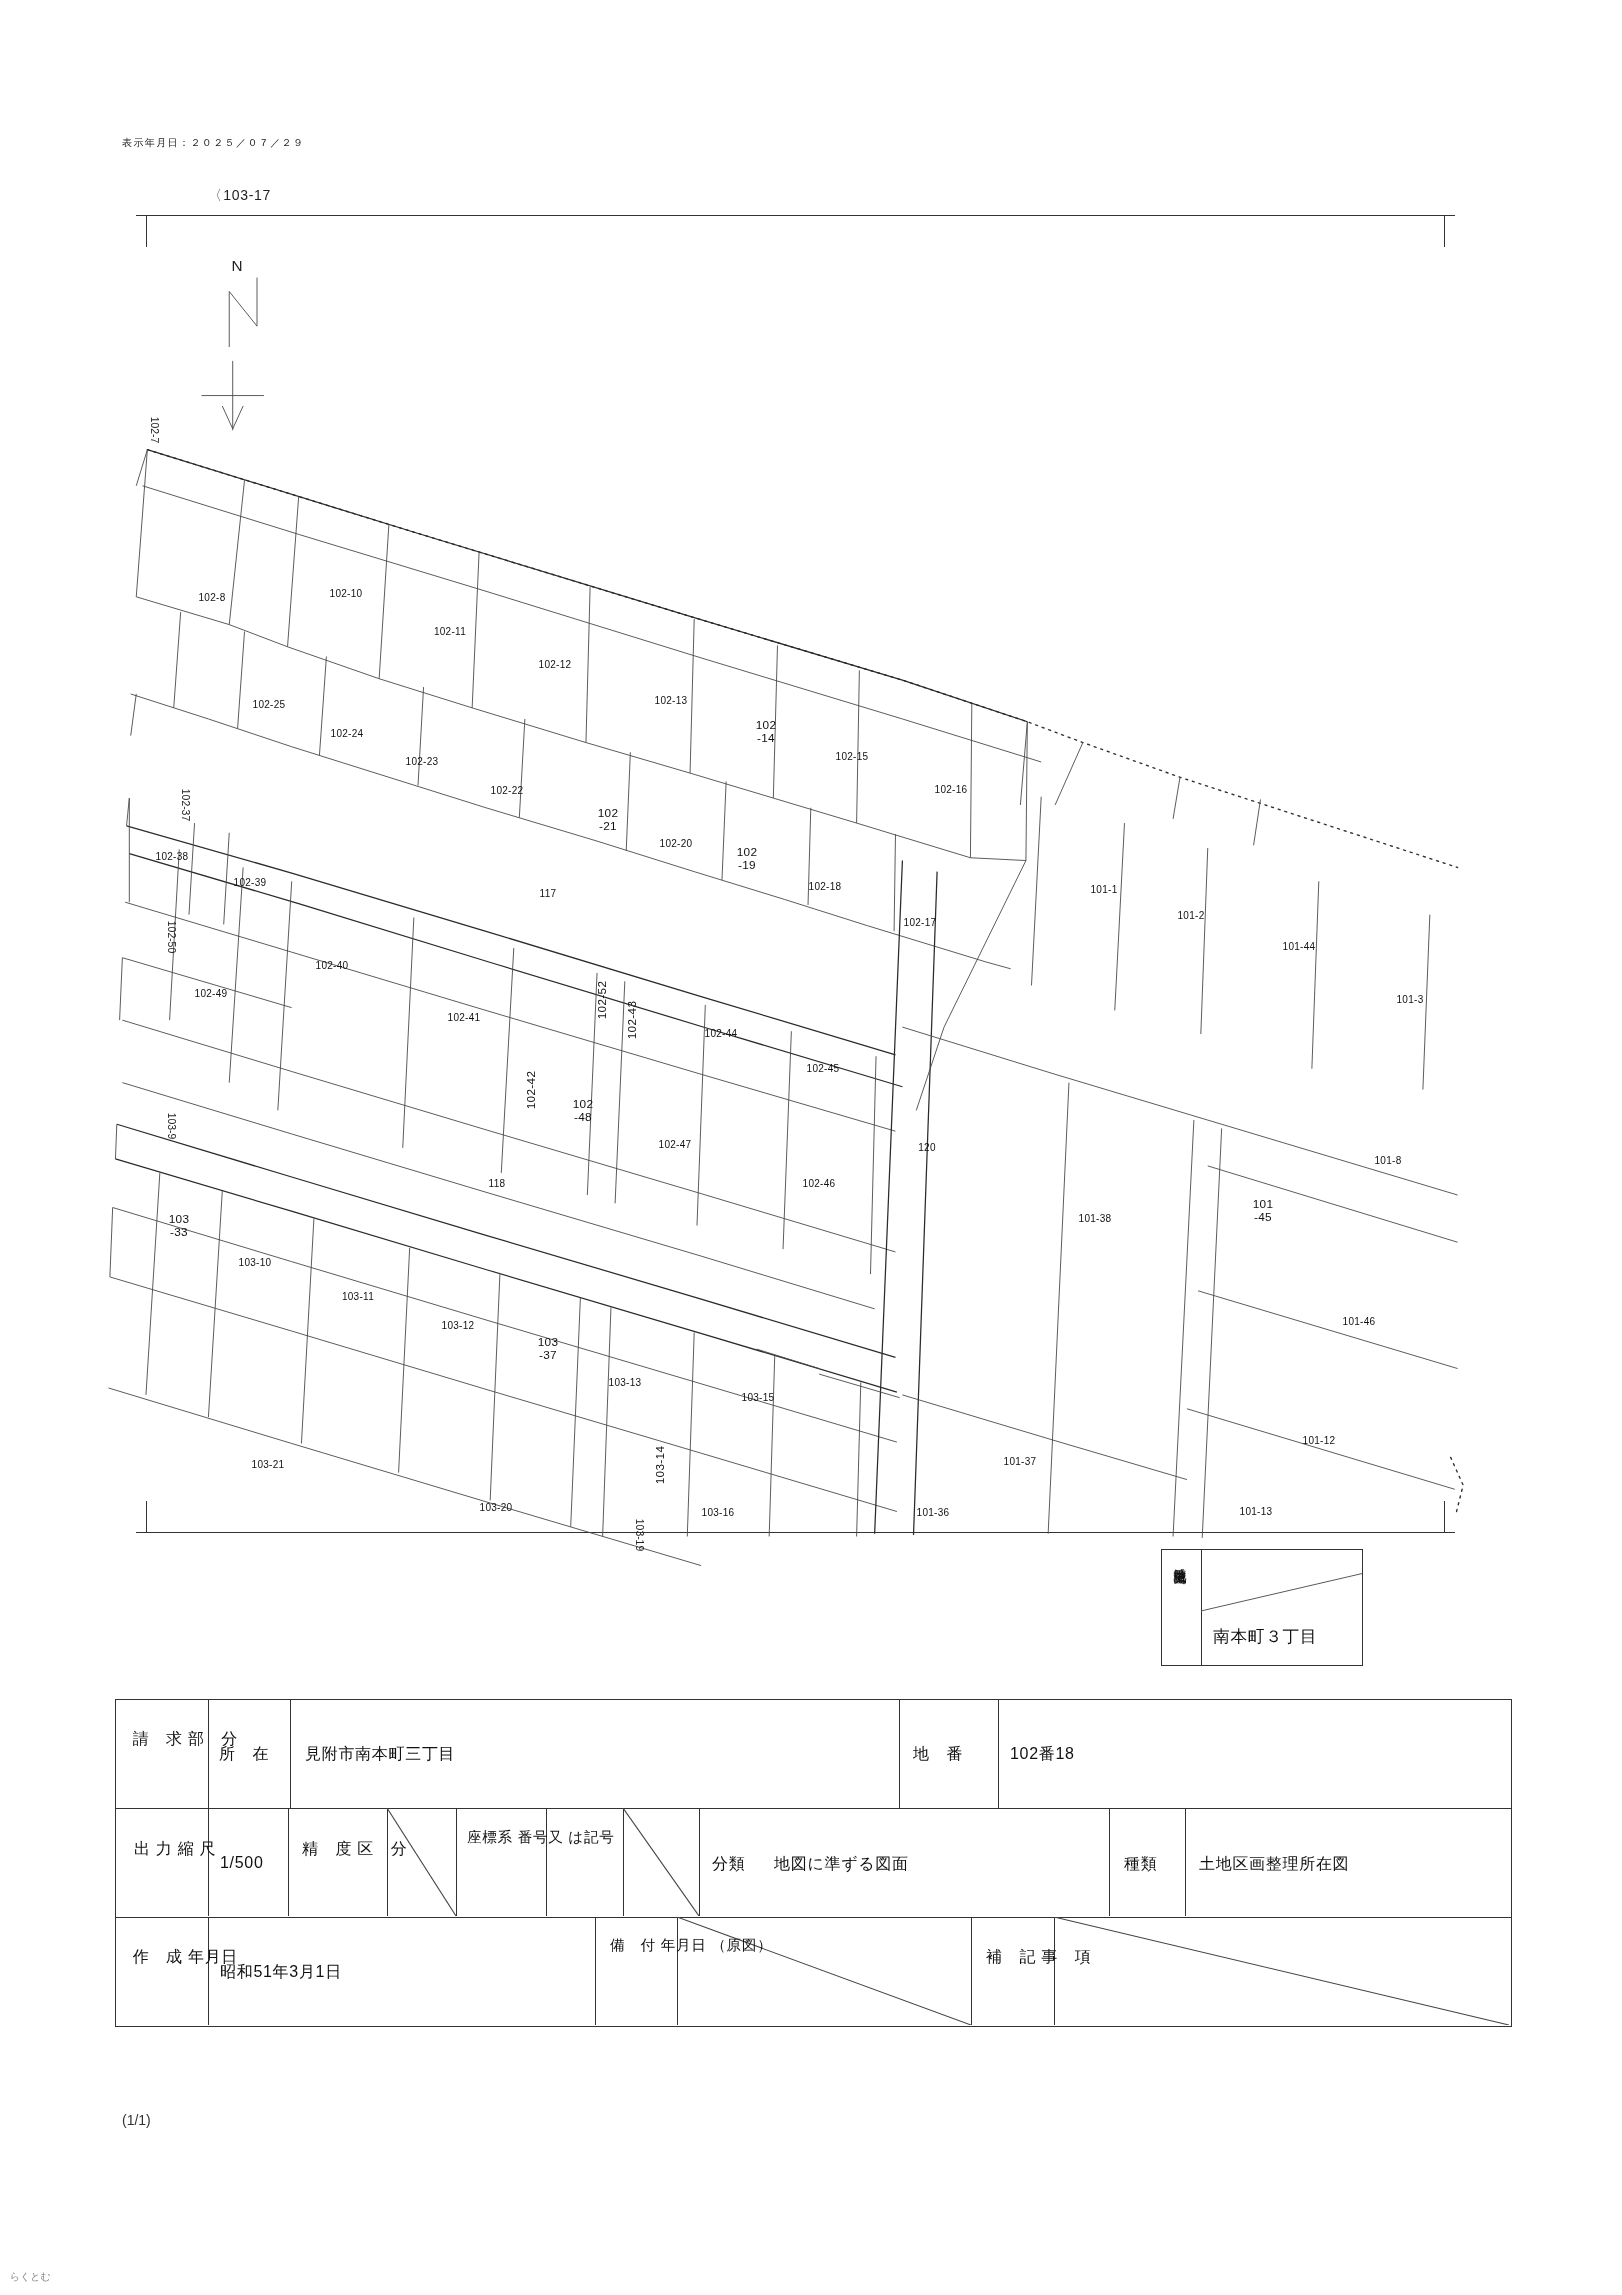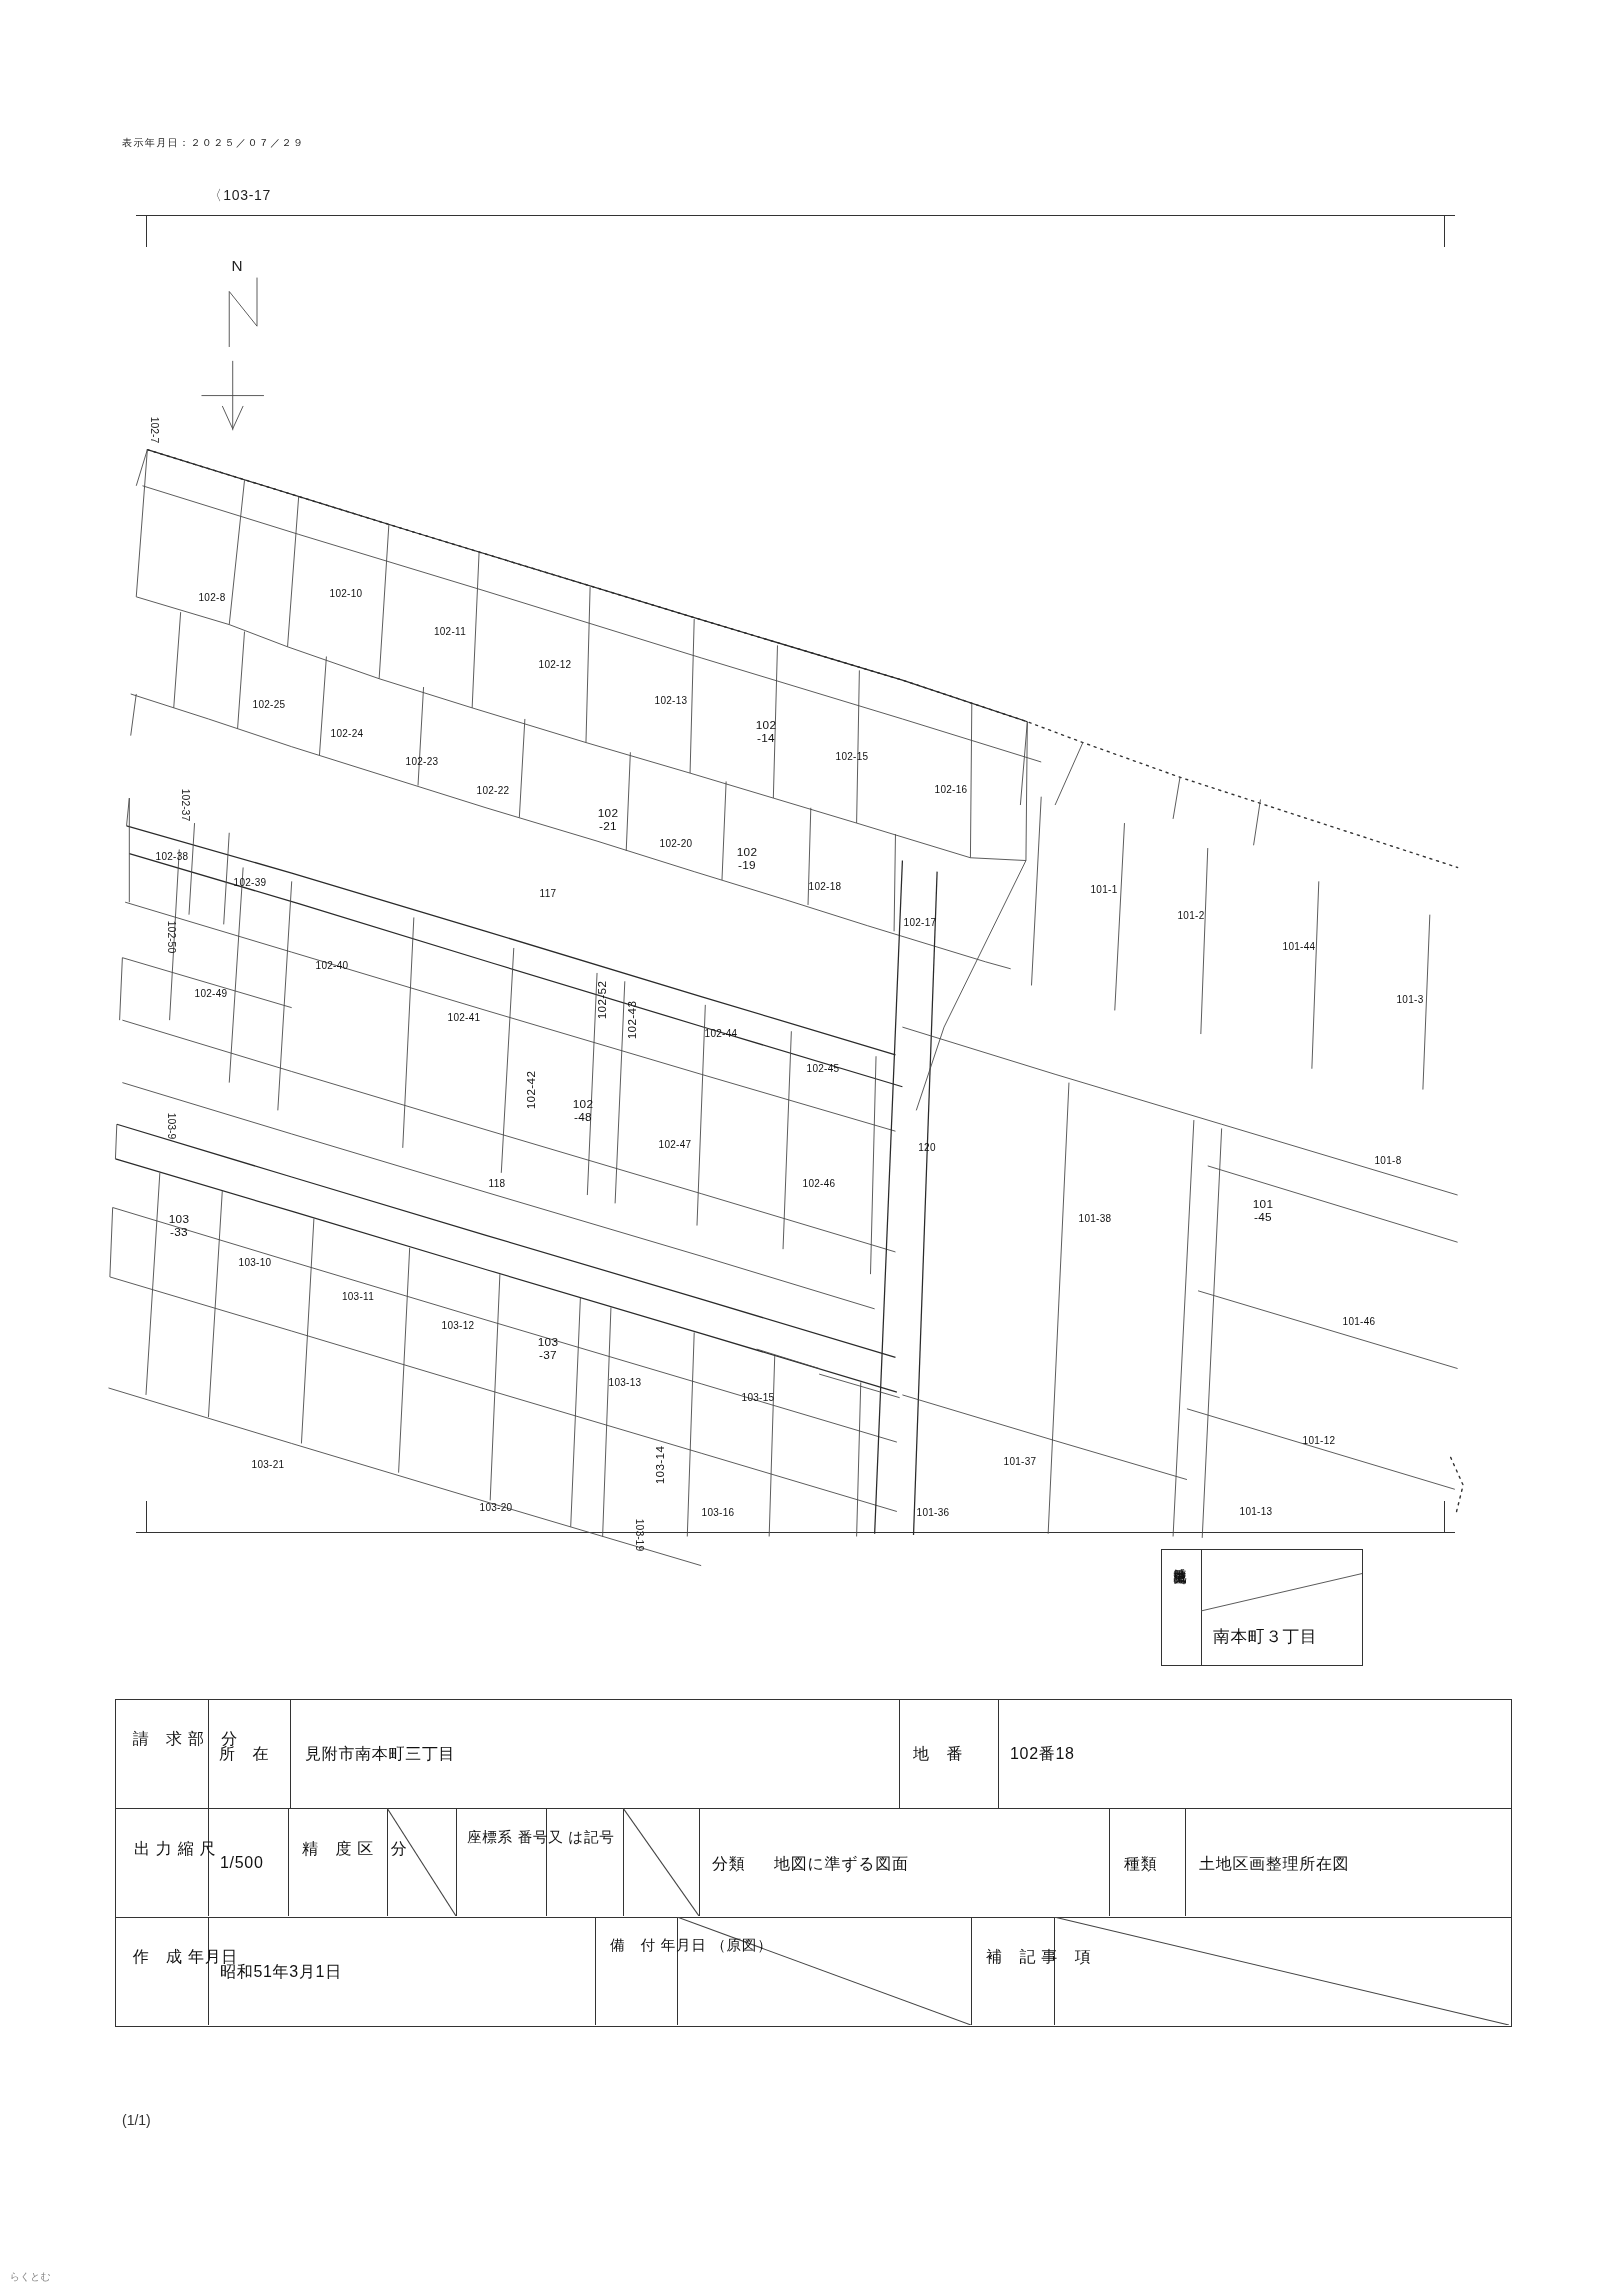--- a/index.html
+++ b/index.html
@@ -228,21 +228,21 @@
       <div class="plabel" style="left: 346px; top: 594px;">102-10</div>
       <div class="plabel" style="left: 450px; top: 632px;">102-11</div>
       <div class="plabel" style="left: 555px; top: 665px;">102-12</div>
       <div class="plabel" style="left: 671px; top: 701px;">102-13</div>
       <div class="plabel small" style="left: 766px; top: 732px;">102<br>-14</div>
       <div class="plabel" style="left: 852px; top: 757px;">102-15</div>
       <div class="plabel" style="left: 951px; top: 790px;">102-16</div>
       <div class="plabel" style="left: 269px; top: 705px;">102-25</div>
       <div class="plabel" style="left: 347px; top: 734px;">102-24</div>
       <div class="plabel" style="left: 422px; top: 762px;">102-23</div>
-      <div class="plabel" style="left: 493px; top: 791px; text-align: center;">102-22</div>
+      <div class="plabel" style="left: 507px; top: 791px; text-align: center;">102-22</div>
       <div class="plabel small" style="left: 608px; top: 820px;">102<br>-21</div>
       <div class="plabel" style="left: 676px; top: 844px;">102-20</div>
       <div class="plabel small" style="left: 747px; top: 859px;">102<br>-19</div>
       <div class="plabel" style="left: 825px; top: 887px;">102-18</div>
       <div class="plabel" style="left: 920px; top: 923px;">102-17</div>
       <div class="plabel" style="left: 172px; top: 857px;">102-38</div>
       <div class="plabel" style="left: 250px; top: 883px;">102-39</div>
       <div class="plabel" style="left: 548px; top: 894px;">117</div>
       <div class="plabel" style="left: 332px; top: 966px;">102-40</div>
       <div class="plabel" style="left: 211px; top: 994px;">102-49</div>

